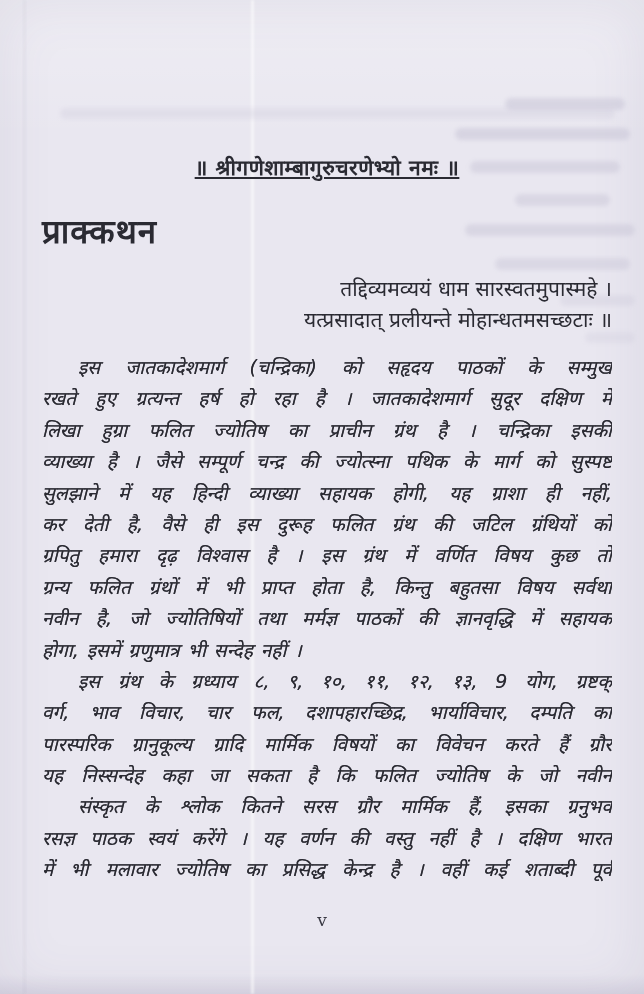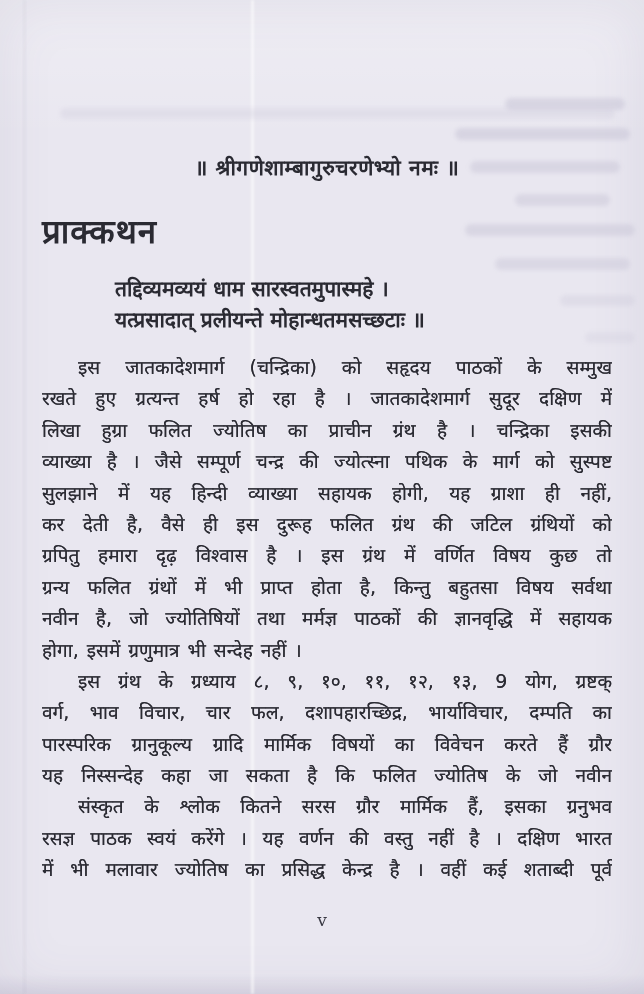--- a/index.html
+++ b/index.html
@@ -44,48 +44,51 @@
     top: 0;
     width: 570px;
   }
   .invocation {
     margin-top: 152px;
     text-align: center;
     font-size: 21px;
     font-weight: 600;
     letter-spacing: 0.5px;
     line-height: 32px;
+    text-decoration: underline;
   }
   .title {
     margin-top: 26px;
     font-size: 33px;
     font-weight: 700;
     line-height: 44px;
     letter-spacing: 1px;
   }
   .verse {
     margin-top: 20px;
     padding-left: 73px;
     font-size: 21px;
-    font-weight: 700;
+    font-weight: 400;
     line-height: 31px;
+    text-align: right;
   }
   .body-text {
     margin-top: 16px;
     font-size: 19px;
     line-height: 31.4px;
     word-spacing: 2px;
     text-shadow: 0 0 0.5px rgba(42,42,50,0.75);
   }
   .line {
     height: 31.4px;
     overflow: hidden;
     text-align: justify;
     text-align-last: justify;
     white-space: normal;
+    font-style: italic;
   }
   .line.indent { text-indent: 36px; }
   .line.last { text-align-last: left; }
   .page-number {
     position: absolute;
     top: 910px;
     left: 0;
     width: 644px;
     text-align: center;
     font-family: "DejaVu Serif", serif;

